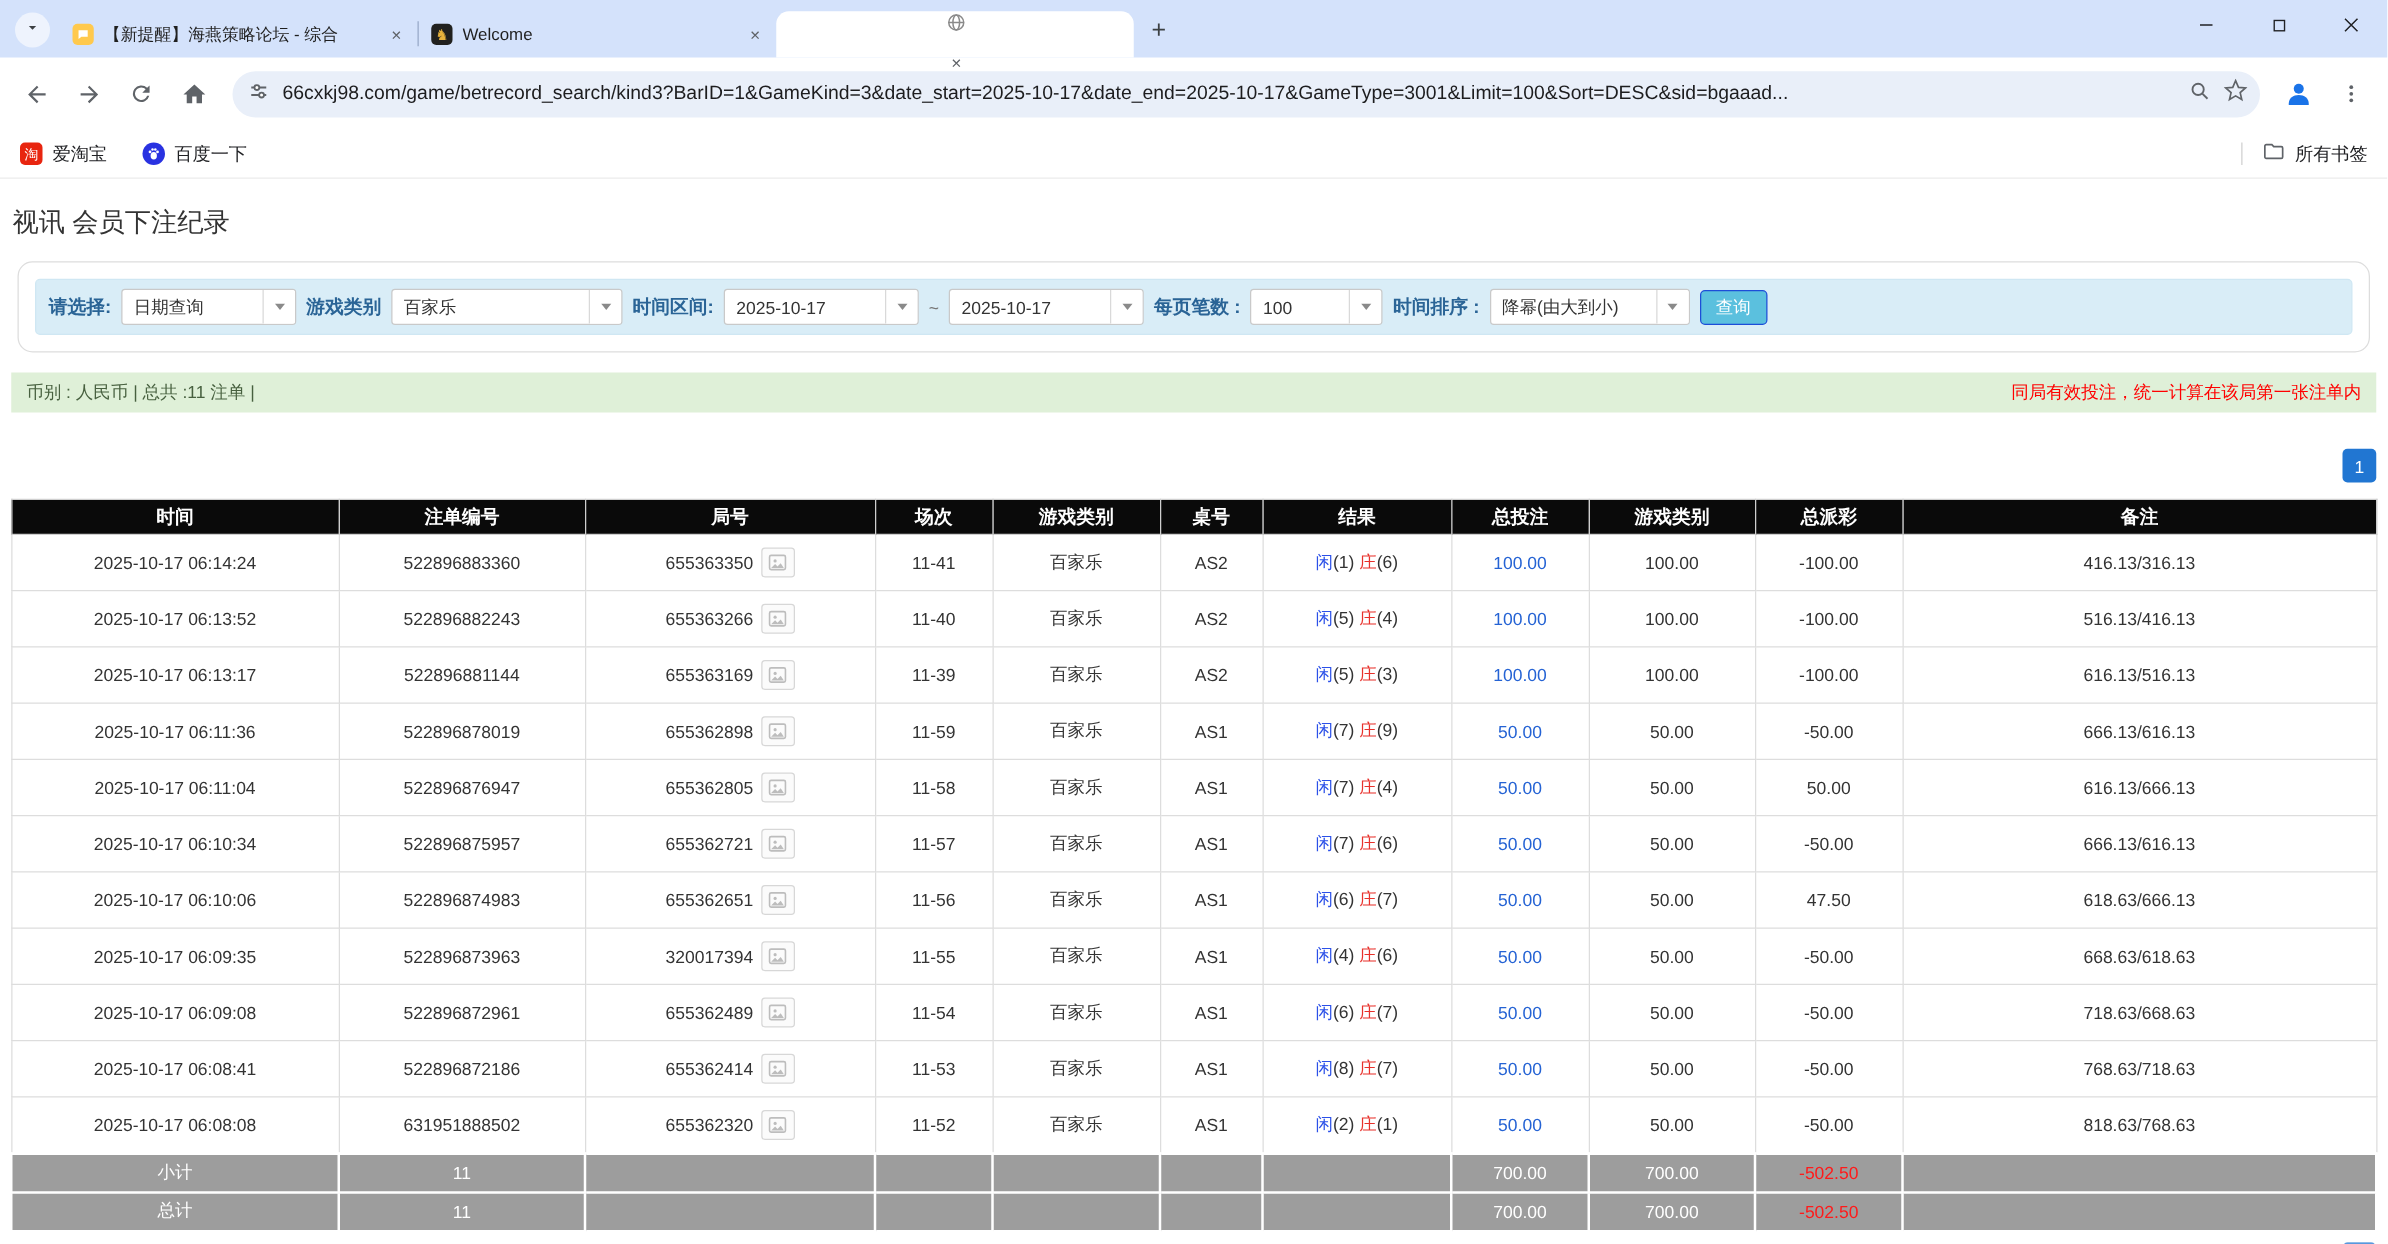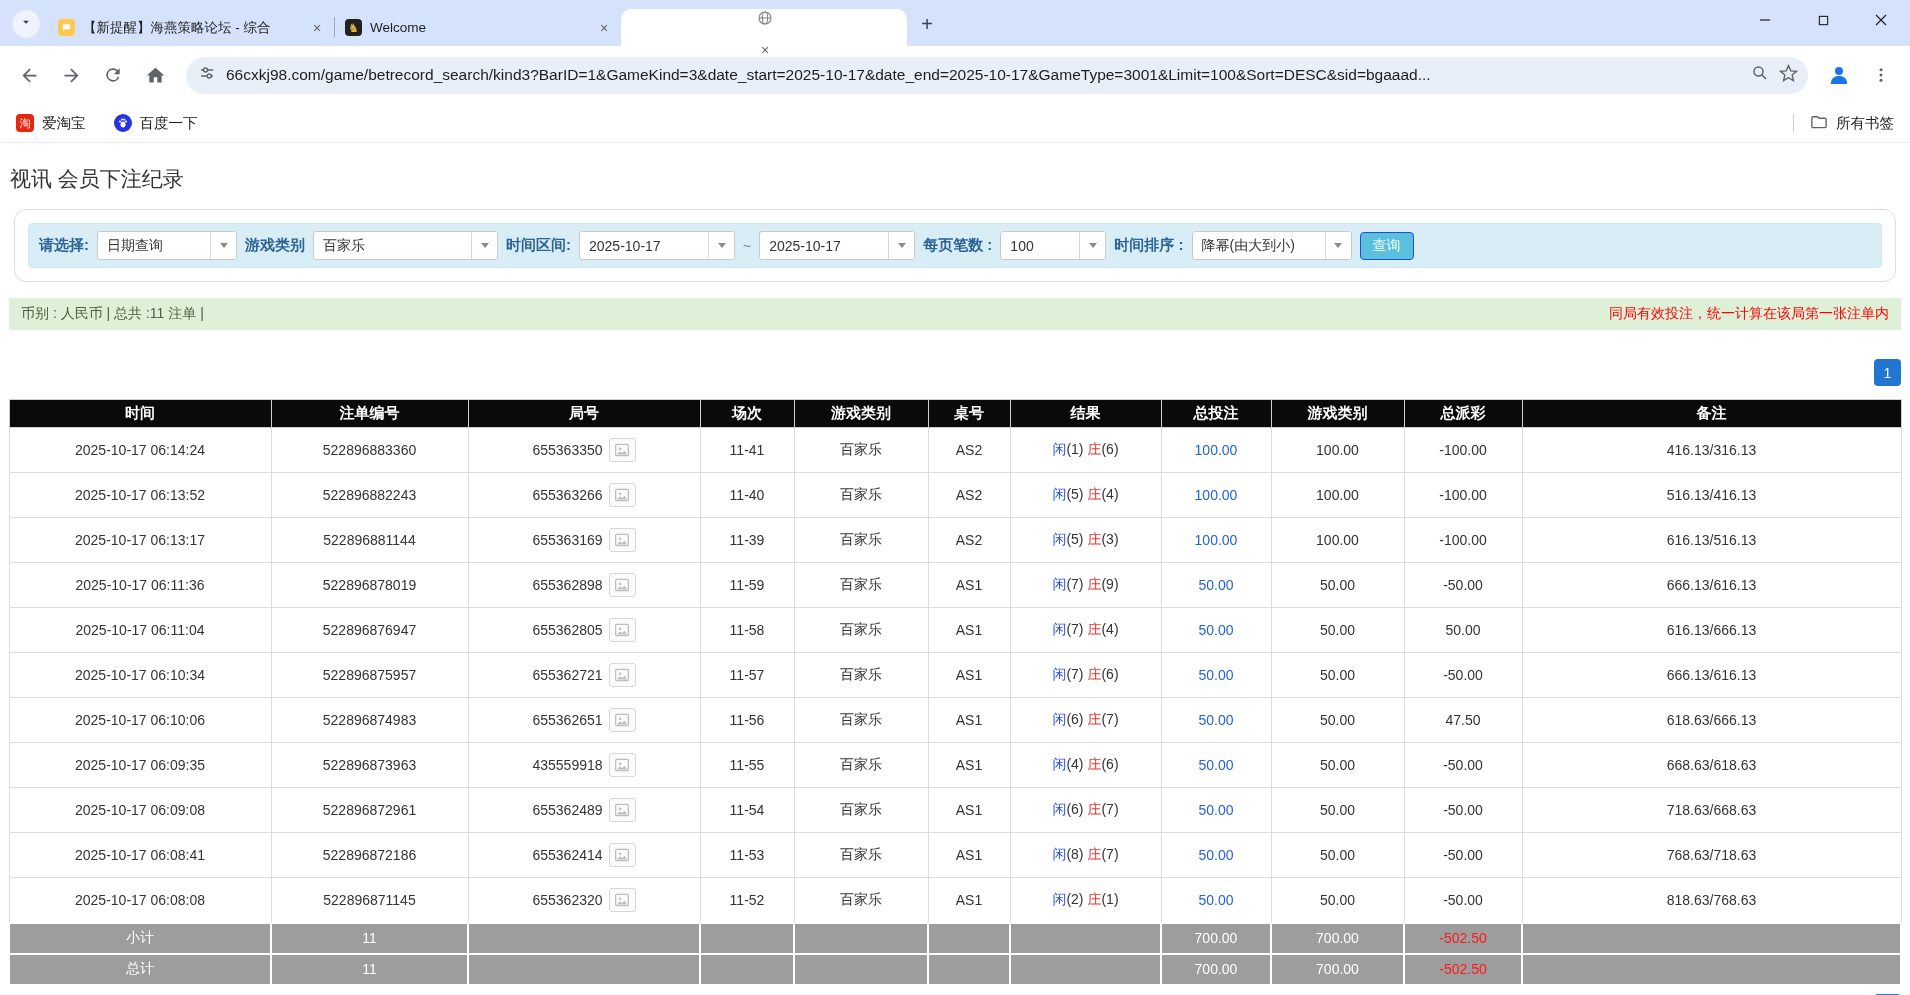--- a/index.html
+++ b/index.html
@@ -517,21 +517,21 @@
     <td><span class="link-blue">50.00</span></td>
     <td>50.00</td>
     <td>47.50</td>
     <td>618.63/666.13</td>
   </tr>
         <tr>
     <td>2025-10-17 06:09:35</td>
     <td>522896873963</td>
     <td>
       <span class="round-cell">
-        <span>435559918</span>
+        <span>320017394</span>
         <span class="img-btn">
           <svg width="16" height="14" viewBox="0 0 24 22">
             <rect x="2" y="2" width="20" height="18" rx="2" fill="none" stroke="#bdbdbd" stroke-width="2"></rect>
             <circle cx="9" cy="9" r="2" fill="#bdbdbd"></circle>
             <path d="M4 18l5-5 3 3 4-4 4 6z" fill="#bdbdbd"></path>
           </svg>
         </span>
       </span>
     </td>
     <td>11-55</td>
@@ -595,21 +595,21 @@
       <span class="res-p">闲</span><span class="res-n res-pn">(8)</span>
       <span class="res-b">庄</span><span class="res-n res-bn">(7)</span>
     </td>
     <td><span class="link-blue">50.00</span></td>
     <td>50.00</td>
     <td class="neg">-50.00</td>
     <td>768.63/718.63</td>
   </tr>
         <tr>
     <td>2025-10-17 06:08:08</td>
-    <td>522896871145</td>
+    <td>631951888502</td>
     <td>
       <span class="round-cell">
         <span>655362320</span>
         <span class="img-btn">
           <svg width="16" height="14" viewBox="0 0 24 22">
             <rect x="2" y="2" width="20" height="18" rx="2" fill="none" stroke="#bdbdbd" stroke-width="2"></rect>
             <circle cx="9" cy="9" r="2" fill="#bdbdbd"></circle>
             <path d="M4 18l5-5 3 3 4-4 4 6z" fill="#bdbdbd"></path>
           </svg>
         </span>

